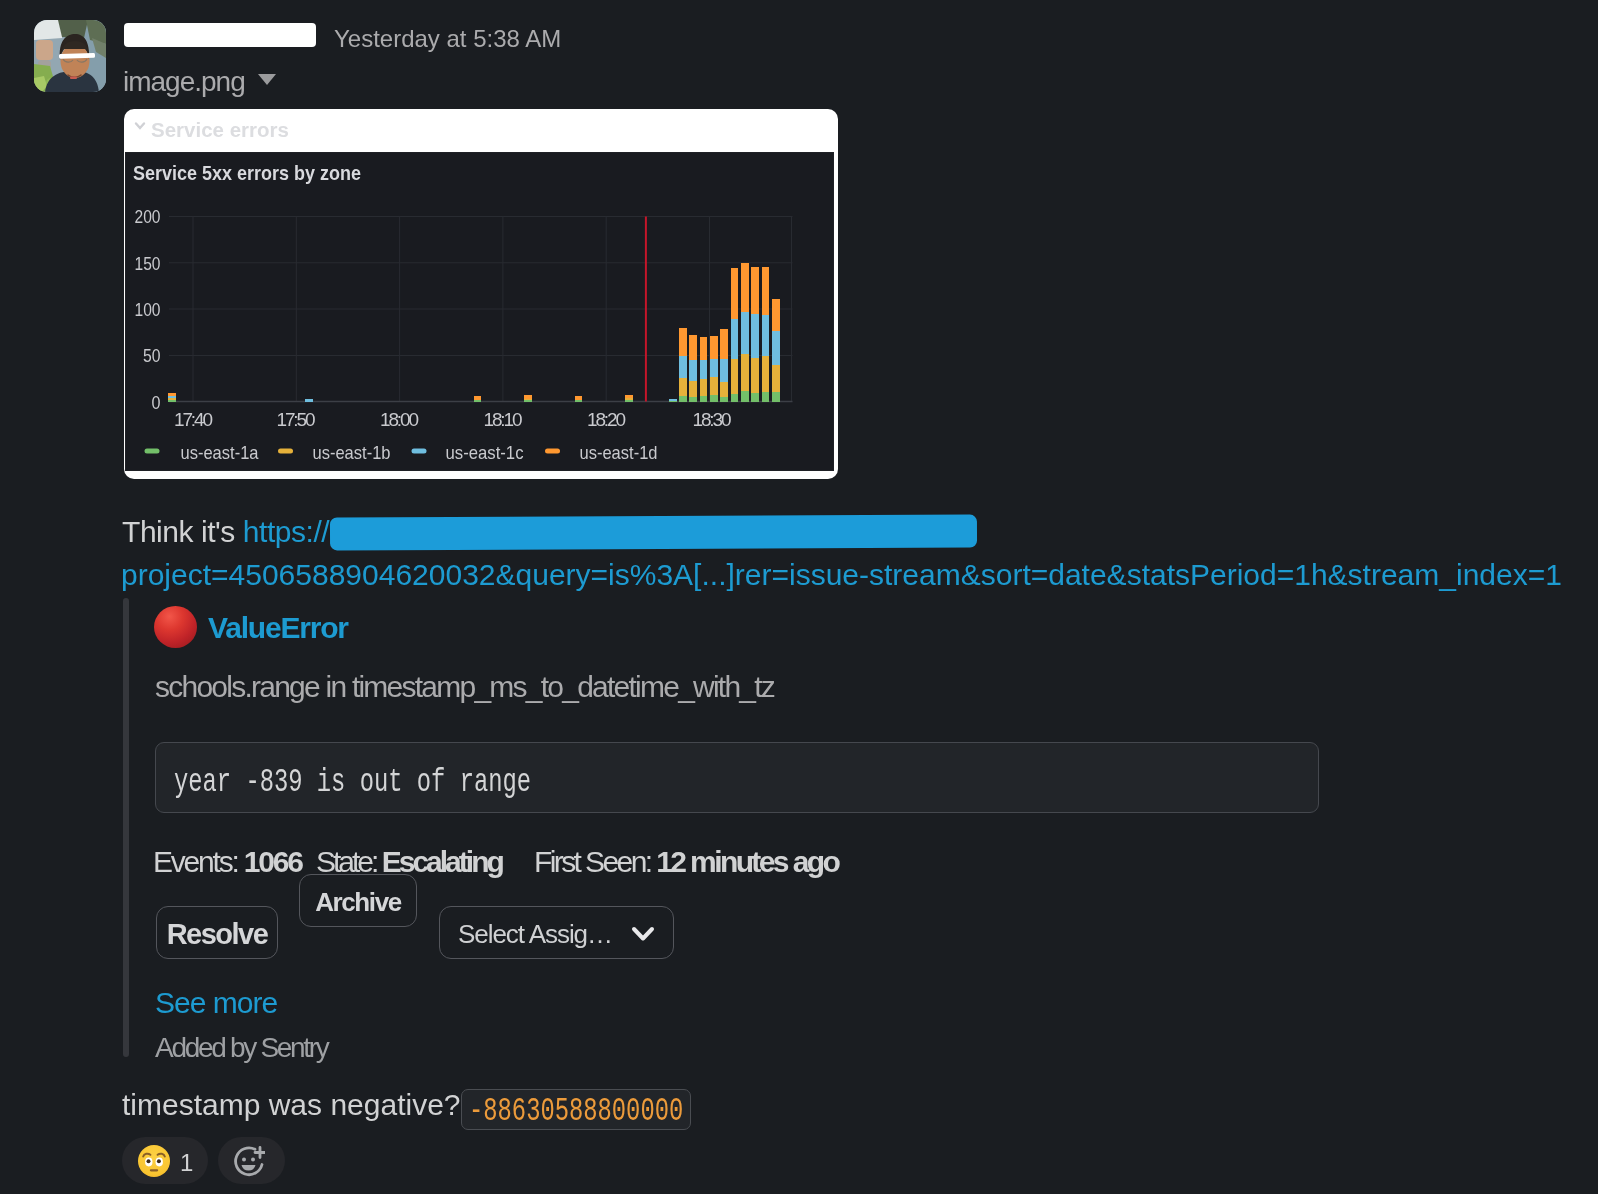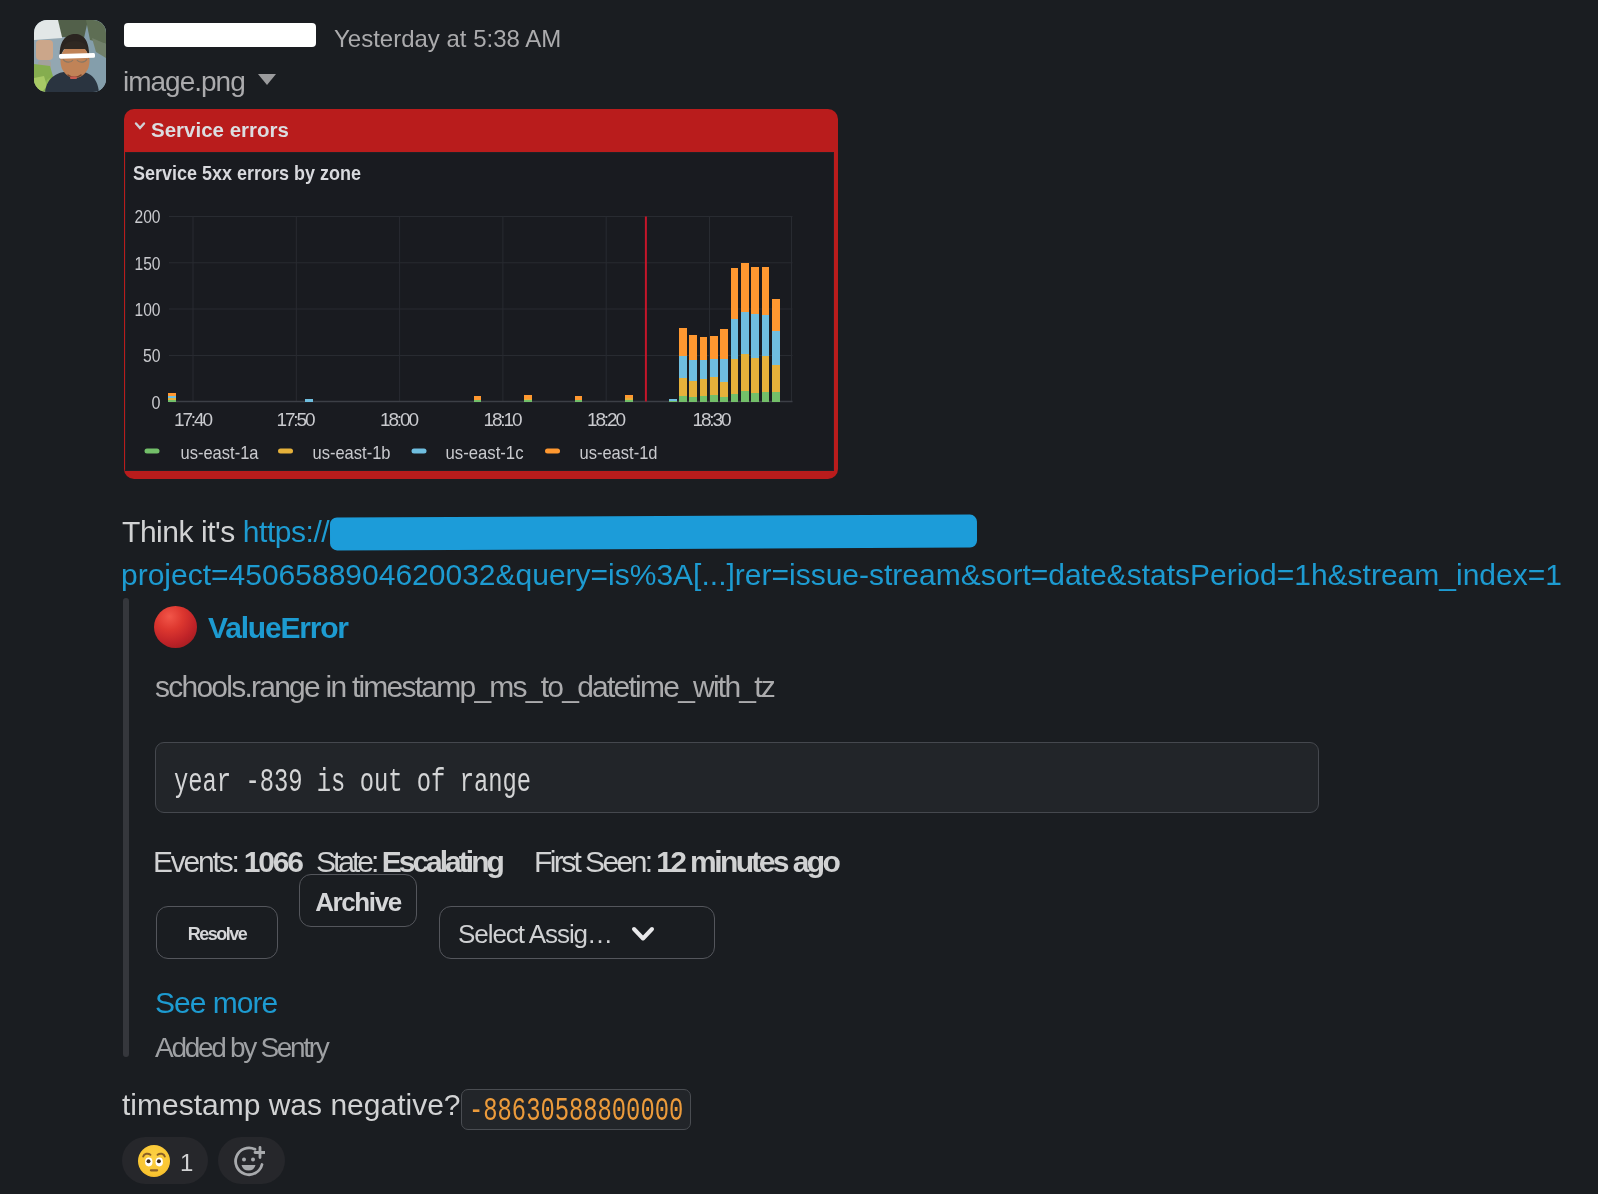--- a/index.html
+++ b/index.html
@@ -37,21 +37,21 @@
 </svg>
 </div>
 
 <div class="abs" style="left:124px;top:23px;width:192px;height:24px;background:#ffffff;border-radius:4px;"></div>
 
 <div class="abs" style="left:334px;top:23px;color:#ABABAD;font-size:24px;line-height:32px;">Yesterday at 5:38 AM</div>
 
 <div class="abs gray" style="left:123px;top:64px;font-size:28px;line-height:36px;letter-spacing:-1px;">image.png</div>
 <div class="abs" style="left:258px;top:74px;width:0;height:0;border-left:9px solid transparent;border-right:9px solid transparent;border-top:11px solid #9a9b9d;"></div>
 
-<div class="abs" style="left:124px;top:109px;width:714px;height:370px;border-radius:10px;background:#b91c1c;overflow:hidden;">
+<div class="abs" style="left:124px;top:109px;width:714px;height:370px;border-radius:10px;background:#ffffff;overflow:hidden;">
 
   <div class="abs" style="left:1px;top:43px;width:709px;height:319px;background:#191B20;border:1px solid #1f2126;box-sizing:border-box;"></div>
   <svg class="abs" style="left:0;top:0;" width="714" height="370" viewBox="0 0 714 370">
 
     <path d="M12 14.5 L16 19 L20 14.5" stroke="#d0d1d5" stroke-width="2.4" fill="none" stroke-linecap="round"></path>
     <text x="27" y="27.5" font-size="20" font-weight="bold" fill="#DCDDE0" font-family="Liberation Sans" textLength="138" lengthAdjust="spacingAndGlyphs">Service errors</text>
 
     <text x="9" y="71" font-size="21" font-weight="bold" fill="#D8D9DD" font-family="Liberation Sans" textLength="228" lengthAdjust="spacingAndGlyphs">Service 5xx errors by zone</text>
 
     <g stroke="#282b31" stroke-width="1">
@@ -171,23 +171,23 @@
 <div class="abs t" style="left:208px;top:606px;font-weight:bold;color:#1D9BD1;letter-spacing:-1.2px;text-align:right;">ValueError</div>
 <div class="abs t gray" style="left:155px;top:665px;letter-spacing:-1.76px;">schools.range in timestamp_ms_to_datetime_with_tz</div>
 
 <div class="abs" style="left:155px;top:742px;width:1164px;height:71px;background:#222529;border:1.5px solid #45484E;border-radius:9px;box-sizing:border-box;"></div>
 <div class="abs" style="left:174px;top:763px;font-family:'Liberation Mono',monospace;font-size:34px;color:#D4D5D6;transform:scaleX(0.70);transform-origin:left top;white-space:pre;">year -839 is out of range</div>
 
 <div class="abs t" style="left:153px;top:840px;letter-spacing:-2.2px;">Events: <b>1066</b></div>
 <div class="abs t" style="left:316px;top:840px;letter-spacing:-3.0px;">State: <b>Escalating</b></div>
 <div class="abs t" style="left:534px;top:840px;letter-spacing:-2.6px;">First Seen: <b>12 minutes ago</b></div>
 
-<div class="abs" style="left:156px;top:906px;width:122px;height:53px;border:1.5px solid #54565C;border-radius:12px;box-sizing:border-box;display:flex;align-items:center;justify-content:center;color:#D5D6D8;font-size:18px;font-weight:bold;letter-spacing:-1.5px;padding-top:4px;">Resolve</div>
+<div class="abs" style="left:156px;top:906px;width:122px;height:53px;border:1.5px solid #54565C;border-radius:12px;box-sizing:border-box;display:flex;align-items:center;justify-content:center;color:#D5D6D8;font-size:29px;font-weight:bold;letter-spacing:-1.5px;padding-top:4px;">Resolve</div>
 <div class="abs" style="left:299px;top:874px;width:118px;height:53px;border:1.5px solid #54565C;border-radius:12px;box-sizing:border-box;display:flex;align-items:center;justify-content:center;color:#D5D6D8;font-size:26px;font-weight:bold;letter-spacing:-1.4px;padding-top:4px;">Archive</div>
-<div class="abs" style="left:439px;top:906px;width:276px;height:53px;border:1.5px solid #54565C;border-radius:12px;box-sizing:border-box;display:flex;align-items:center;color:#CFD0D2;font-size:26px;letter-spacing:-1.05px;padding-left:18px;padding-top:4px;position:absolute;">Select Assig…
+<div class="abs" style="left:439px;top:906px;width:235px;height:53px;border:1.5px solid #54565C;border-radius:12px;box-sizing:border-box;display:flex;align-items:center;color:#CFD0D2;font-size:26px;letter-spacing:-1.05px;padding-left:18px;padding-top:4px;position:absolute;">Select Assig…
   <svg width="24" height="18" viewBox="0 0 24 18" style="position:absolute;left:191px;top:18px;">
       <path d="M3 4 L12 13.5 L21 4" stroke="#E8E8EA" stroke-width="4" fill="none" stroke-linecap="round" stroke-linejoin="round"></path>
     </svg>
 </div>
 
 <div class="abs t blue" style="left:155px;top:981px;letter-spacing:-1px;">See more</div>
 <div class="abs" style="left:155px;top:1030px;font-size:28px;line-height:36px;color:#9EA0A3;letter-spacing:-2.3px;">Added by Sentry</div>
 
 <div class="abs t" style="left:122px;top:1083px;">timestamp was negative?</div>
 <div class="abs" style="left:461px;top:1089px;width:230px;height:41px;background:#222529;border:1.5px solid #4A4D52;border-radius:7px;box-sizing:border-box;"></div>

